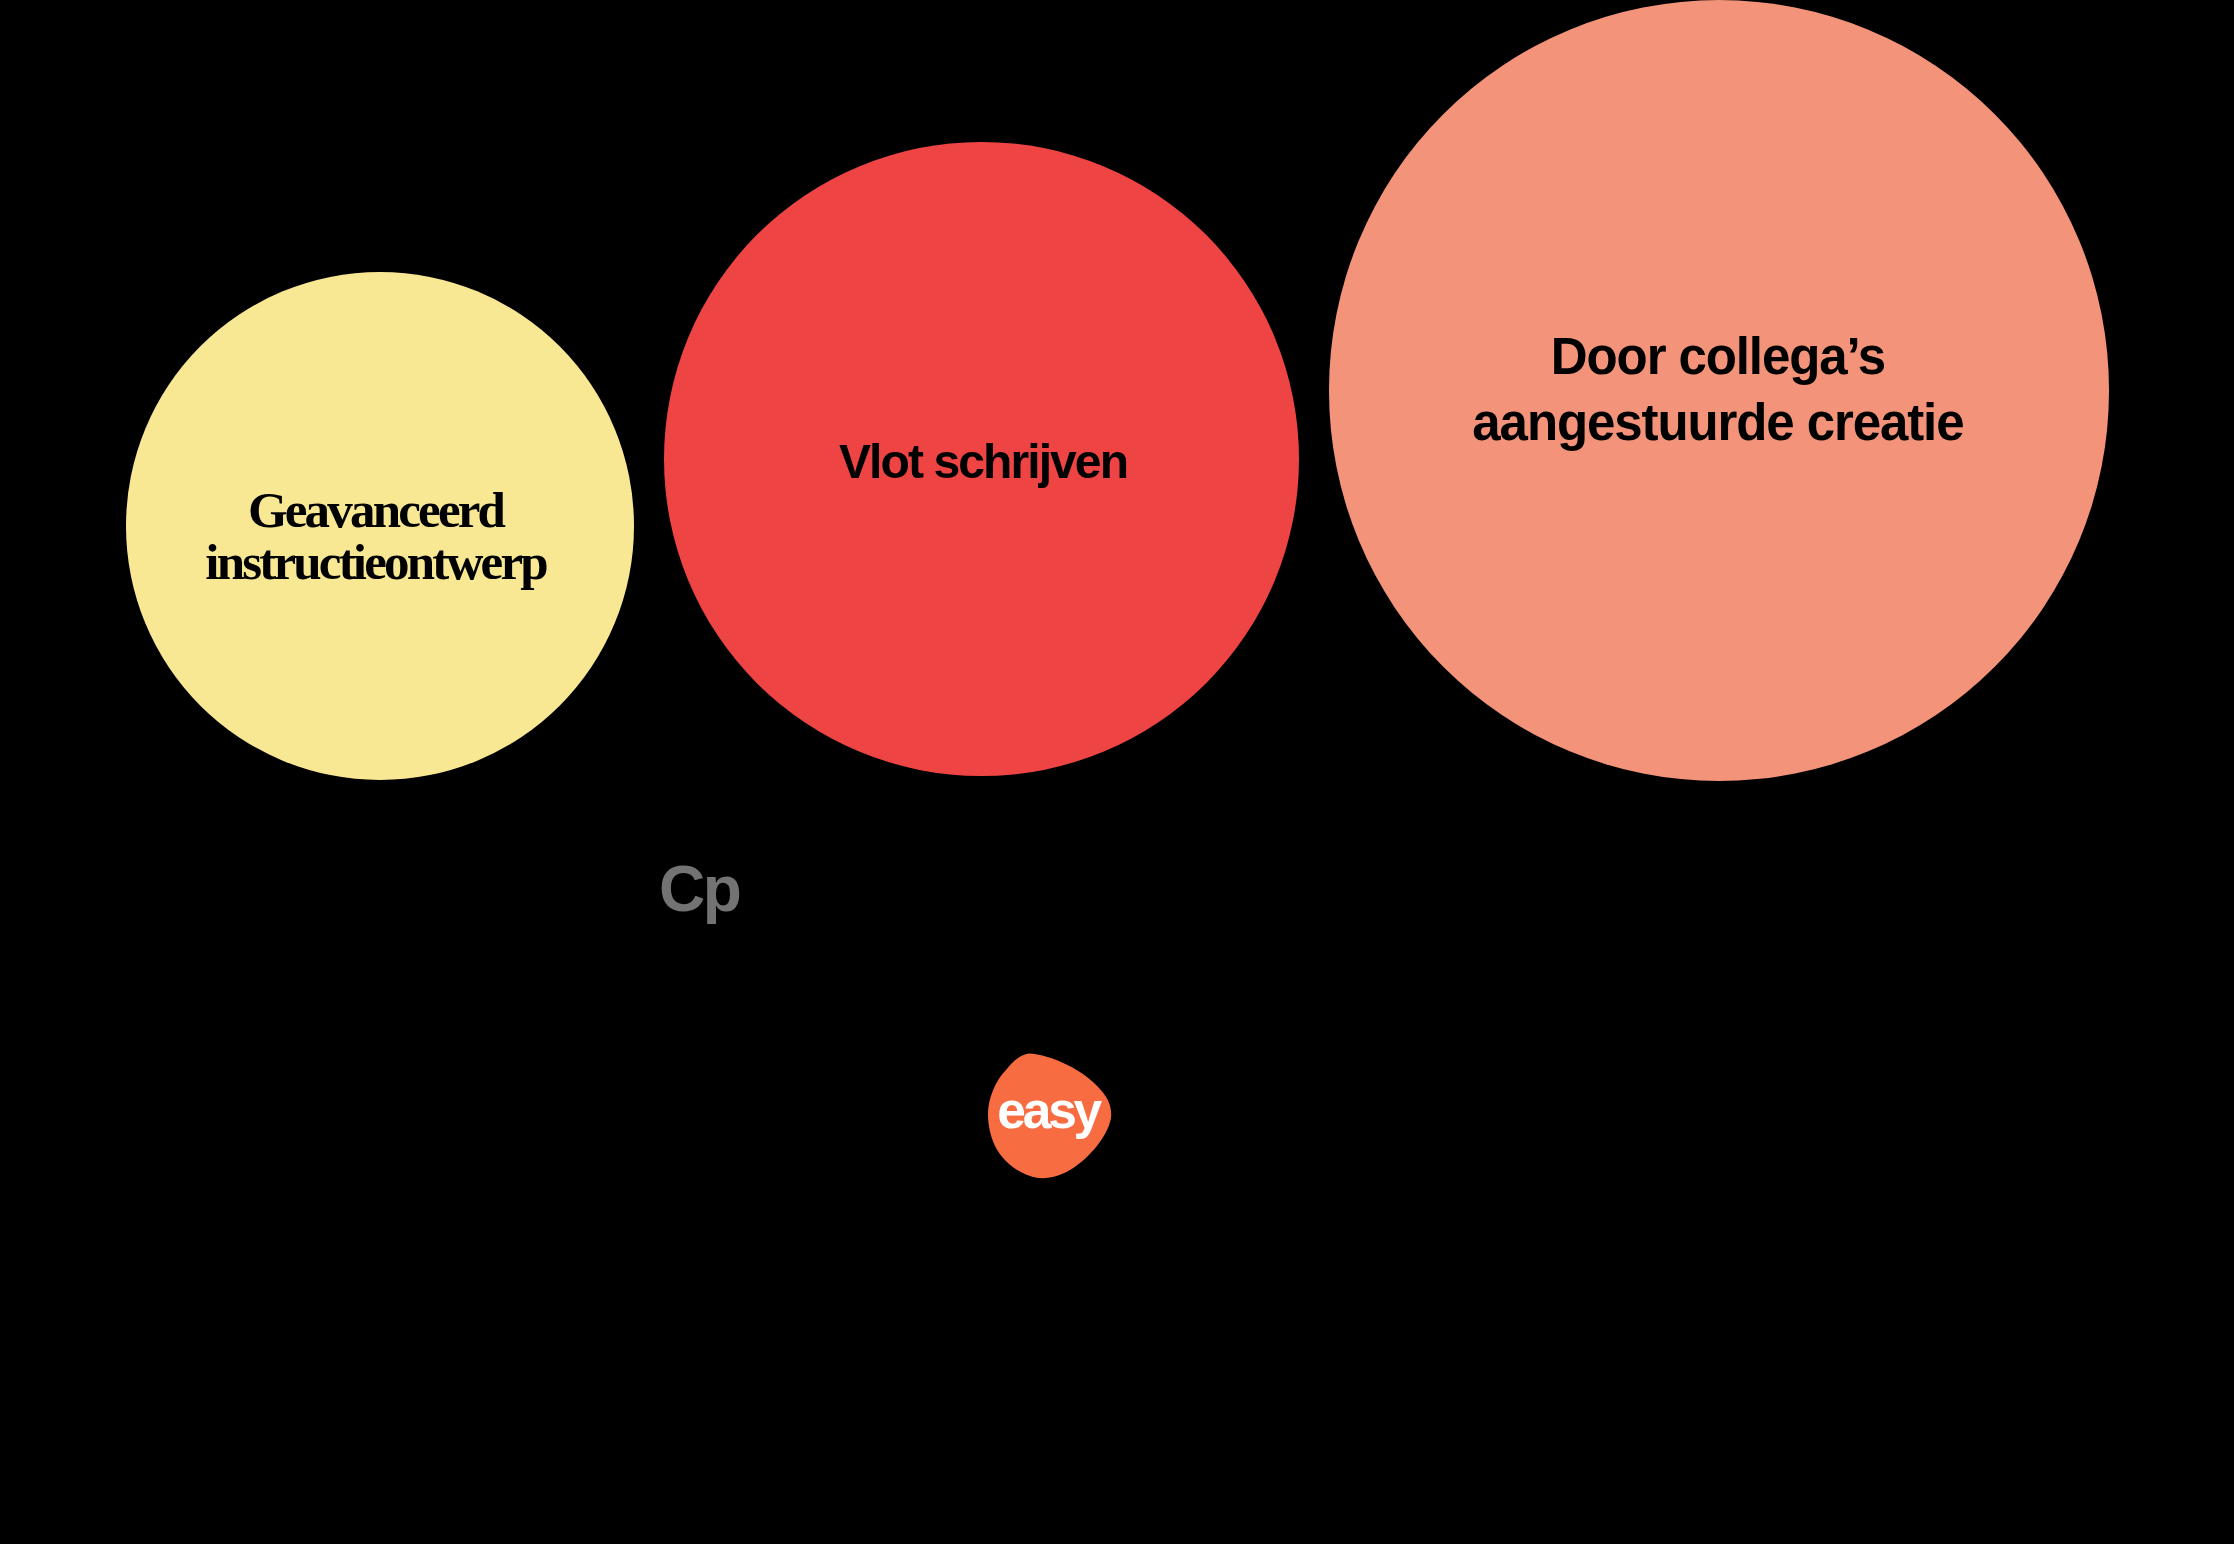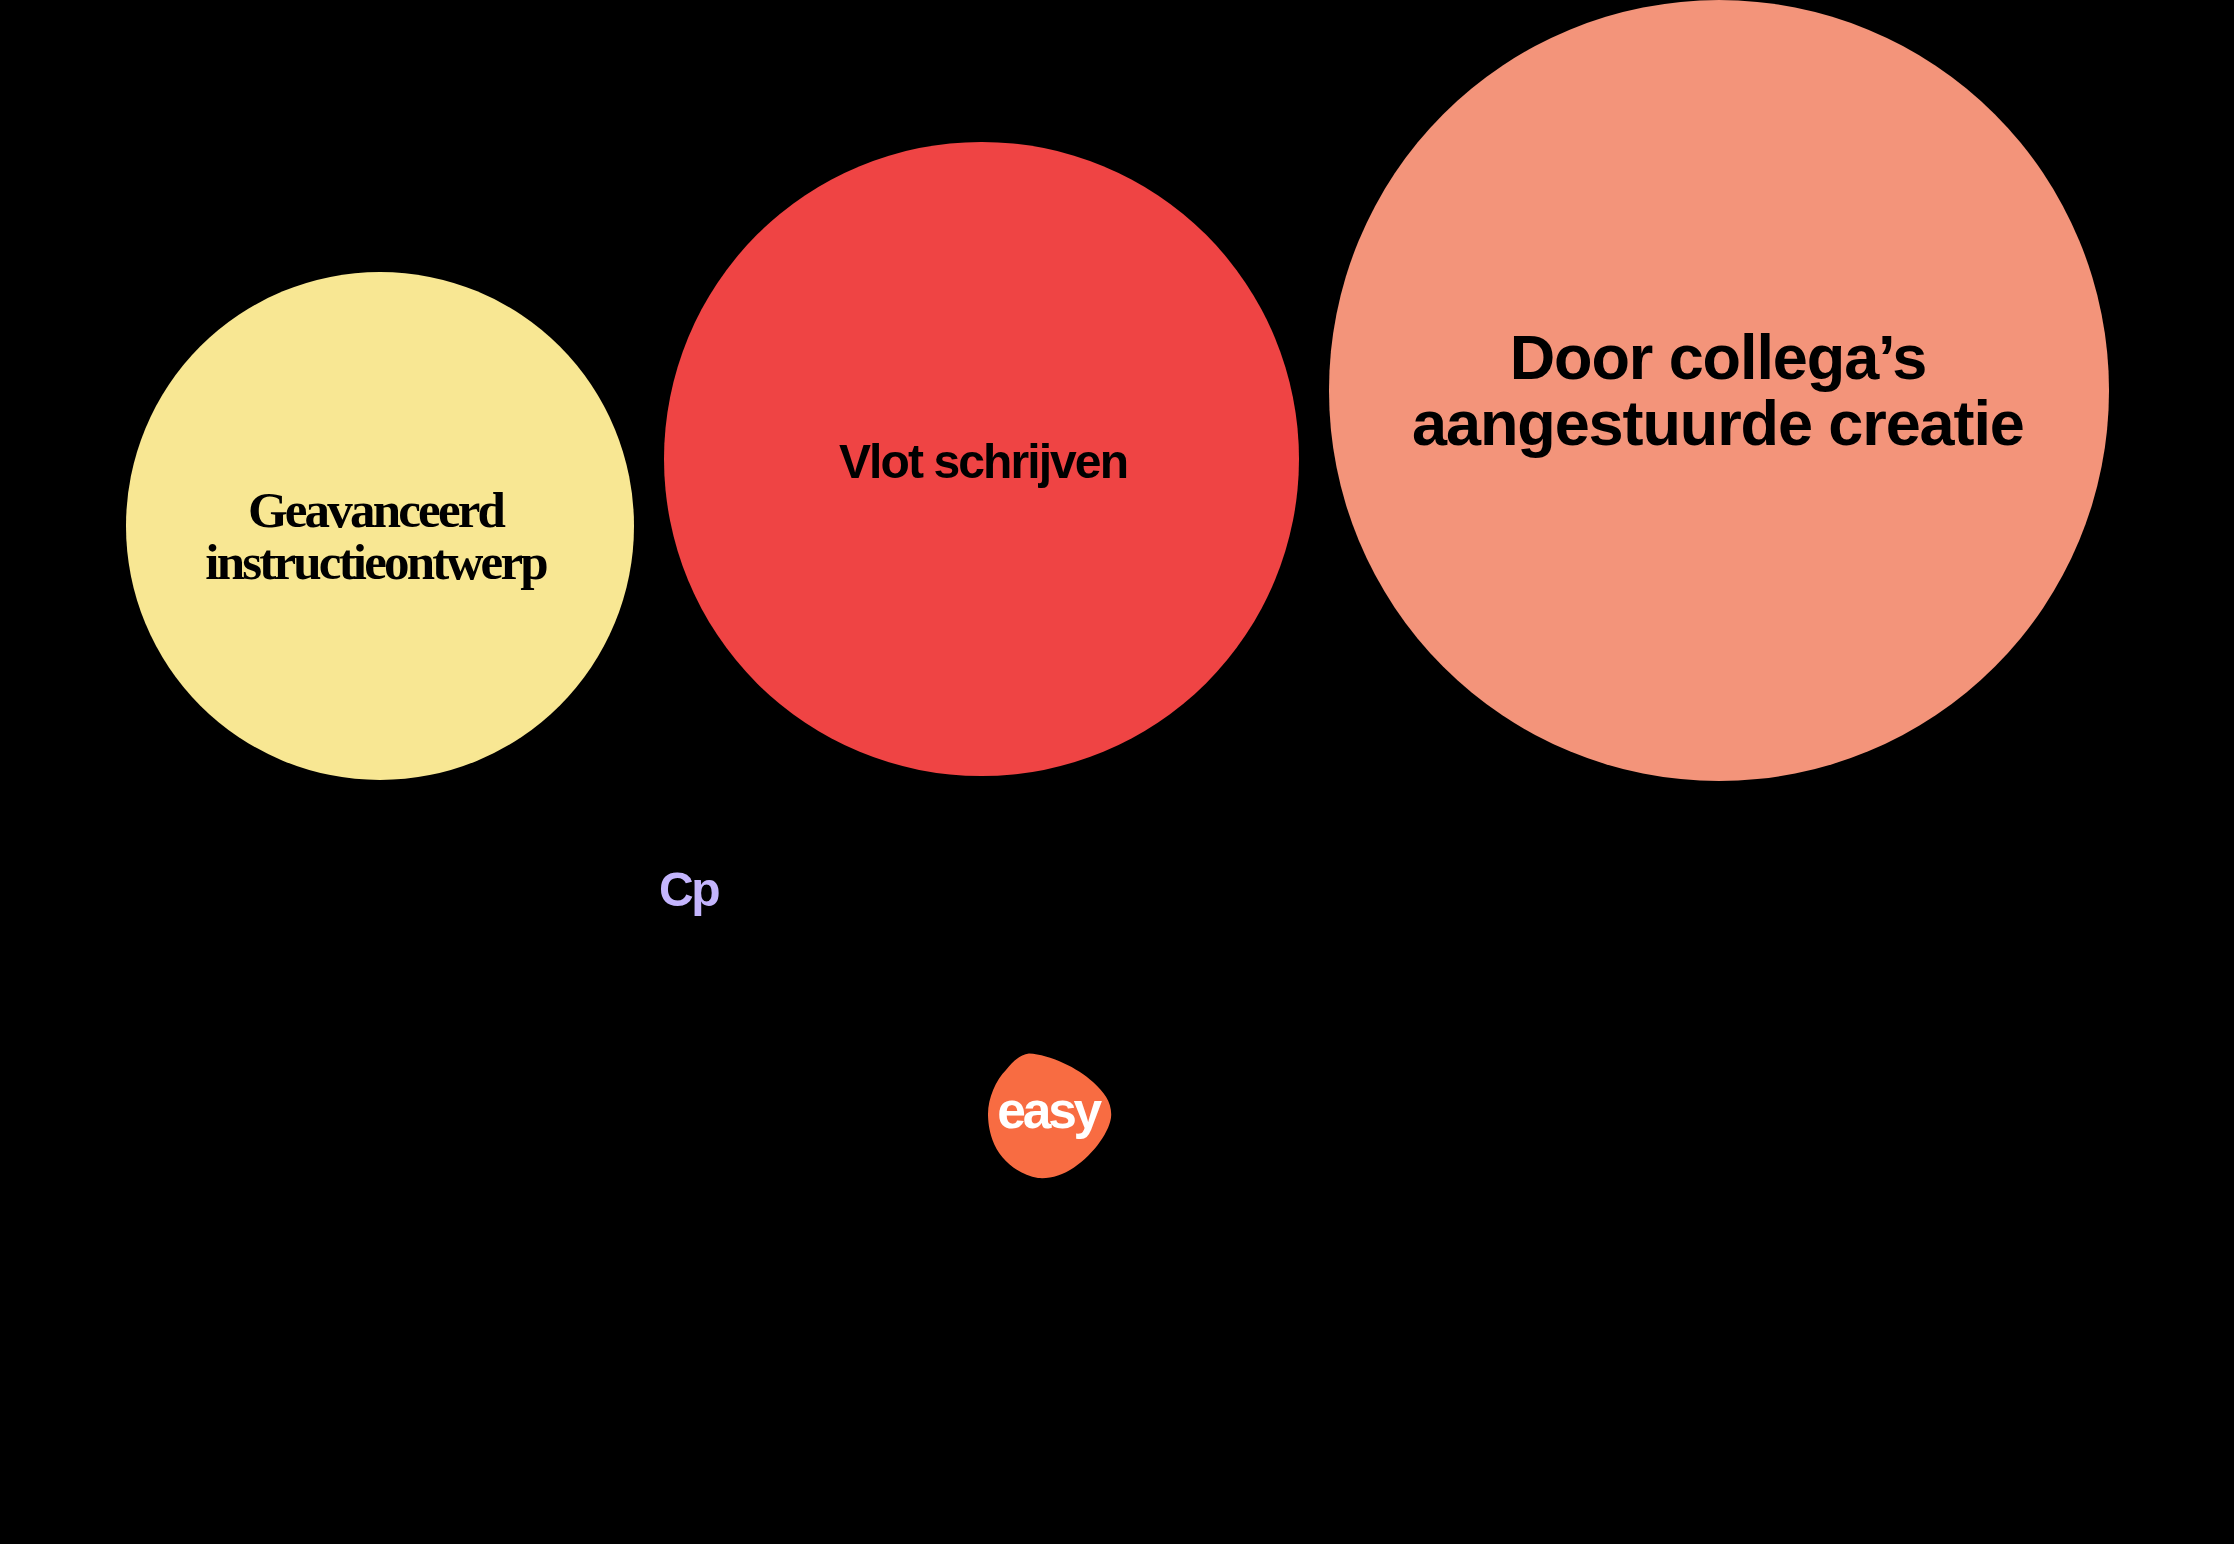--- a/index.html
+++ b/index.html
@@ -4,22 +4,22 @@
 <style>
 html,body{margin:0;padding:0;}
 body{width:2234px;height:1544px;background:#000;position:relative;overflow:hidden;font-family:"Liberation Sans",sans-serif;}
 .circle{position:absolute;border-radius:50%;}
 .ctext{position:absolute;width:100%;text-align:center;font-weight:bold;color:#000;}
 #c1{left:126.4px;top:272.4px;width:507.7px;height:507.7px;background:#F8E793;}
 #c1 .ctext{top:212.6px;font-size:51px;line-height:51.6px;letter-spacing:-2.8px;left:-4.7px;font-family:Liberation Serif, serif;}
 #c2{left:664.3px;top:141.9px;width:634.4px;height:634.4px;background:#ef4444;}
 #c2 .ctext{top:295.9px;font-size:48px;line-height:48px;letter-spacing:-1.9px;left:1.5px;}
 #c3{left:1328.8px;top:0.4px;width:780.2px;height:780.2px;background:#F3947A;}
-#c3 .ctext{top:323.4px;font-size:63px;line-height:66.3px;letter-spacing:-1.1px;left:-1px;}
-#cp{position:absolute;left:659px;top:853.4px;font-size:48px;line-height:73.5px;font-weight:bold;color:#c4b5fd;letter-spacing:-2.5px;}
+#c3 .ctext{top:323.4px;font-size:51px;line-height:66.3px;letter-spacing:-1.1px;left:-1px;}
+#cp{position:absolute;left:659px;top:853.4px;font-size:64px;line-height:73.5px;font-weight:bold;color:#737373;letter-spacing:-2.5px;}
 #easy{position:absolute;left:988px;top:1053px;}
 #easy text{font-family:"Liberation Sans",sans-serif;font-weight:bold;font-size:51.5px;fill:#fff;letter-spacing:-3.2px;}
 </style>
 </head>
 <body>
 <div class="circle" id="c1">
     <div class="ctext">Geavanceerd<br>instructieontwerp</div>
   </div>
 <div class="circle" id="c2">
     <div class="ctext">Vlot schrijven</div>

